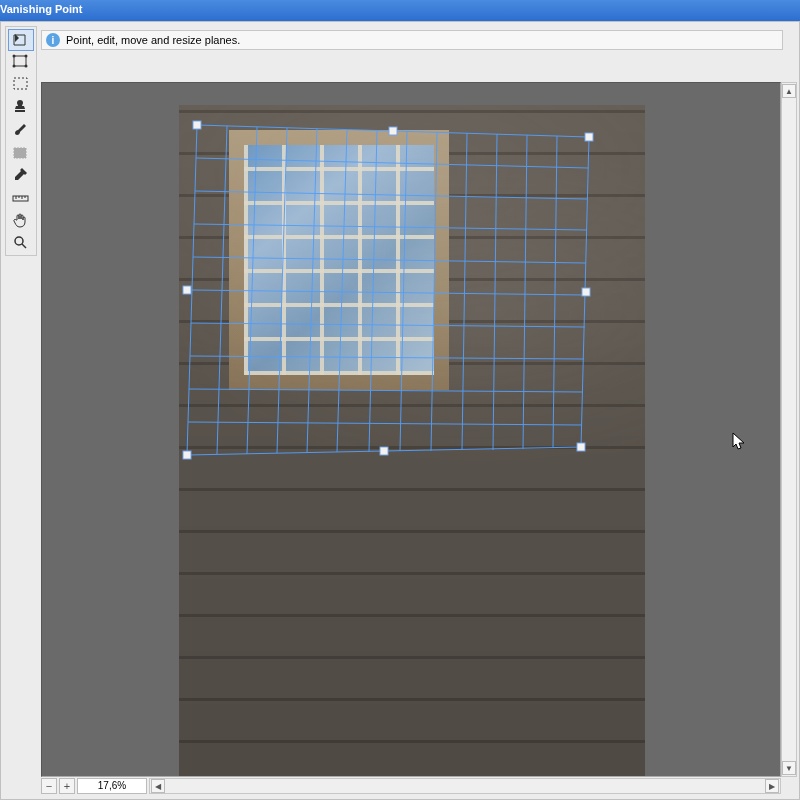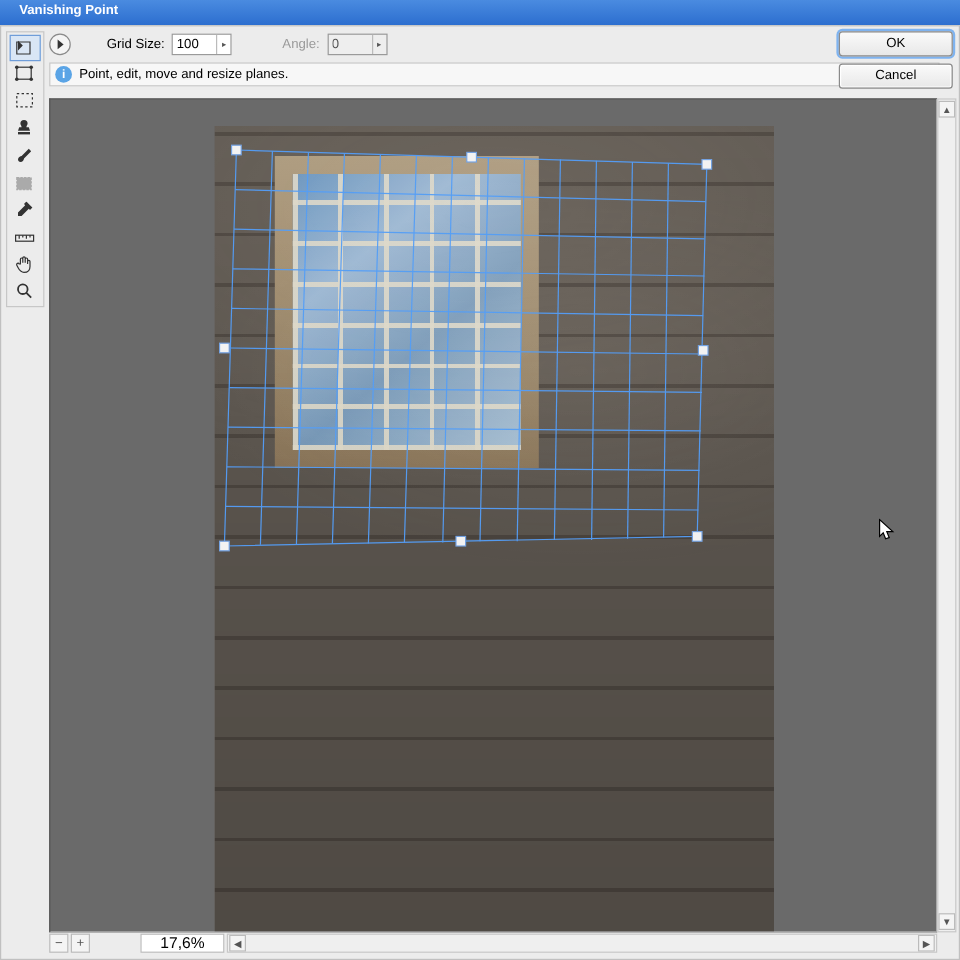--- a/index.html
+++ b/index.html
@@ -8,21 +8,21 @@
     font-size: 11px;
     background: #ececec;
     overflow: hidden;
     width: 800px;
     height: 800px;
   }
   .titlebar {
     height: 21px;
     background: linear-gradient(#4a8be0, #2c6ecf);
     color: #fff;
-    padding: 3px 16px;
+    padding: 3px 0;
     font-weight: bold;
     font-size: 11px;
   }
   .window-body {
     position: absolute;
     top: 21px; left: 0; right: 0; bottom: 0;
     background: #ececec;
     border: 1px solid #c0c0c0;
   }
   
@@ -148,21 +148,21 @@
     position:absolute; left:40px; right:18px; bottom:4px; height:18px;
     display:flex; align-items:center; gap:2px;
   }
   .zoom-btn {
     width:16px; height:16px; border:1px solid #bbb; background:#f4f4f4;
     display:flex; align-items:center; justify-content:center; font-size:11px;
     color:#555;
   }
   .zoom-val {
     width:70px; height:16px; border:1px solid #bbb; background:#fff;
-    text-align:center; line-height:14px; font-size:13px;margin-left:40px;
+    text-align:center; line-height:14px; font-size:10px;
   }
   .hscroll { flex:1; height:16px; border:1px solid #c7c7c7;
     background:#efefef; display:flex; align-items:center; }
   .hscroll .sb-btn { margin:0 1px; }
   .cursor {
     position:absolute; width:14px; height:20px; pointer-events:none;
   }
 </style>
 </head>
 <body>
@@ -230,49 +230,28 @@
     </div>
     <div class="tool">
       <svg width="18" height="16">
           <circle cx="7" cy="7" r="4" fill="none" stroke="#333" stroke-width="1.5"></circle>
           <path d="M10 10l4 4" stroke="#333" stroke-width="1.5"></path>
         </svg>
     </div>
   </div>
 
   <div class="options-bar">
-    <div class="options-row1">
-      <div class="play-btn">
-          <div class="play-glyph"></div>
-        </div>
-      <div style="width:18px"></div>
-      <span class="lbl">Grid Size:</span>
-      <div class="numbox">
-        <input value="100" style="">
-        <div class="spin">▸</div>
-      </div>
-      <div style="width:30px"></div>
-      <span class="lbl dim">Angle:</span>
-      <div class="numbox disabled">
-        <input disabled="" value="0" style="">
-        <div class="spin">▸</div>
-      </div>
-    </div>
     <div class="options-row2">
       <div class="hint-bar">
         <div class="info-icn">i</div>
         <span>Point, edit, move and resize planes.</span>
       </div>
     </div>
   </div>
 
-  <div class="right-btns">
-    <div class="btn focus">OK</div>
-    <div class="btn">Cancel</div>
-  </div>
 
   <div class="canvas-zone">
     <div class="image">
       <div class="mullions"></div>
       <div class="weather"></div>
 
       <svg class="grid" viewBox="0 0 466 680">
         <defs></defs>
 
         <g stroke="#5aa4ff" stroke-width="1" fill="none" opacity="0.95">

